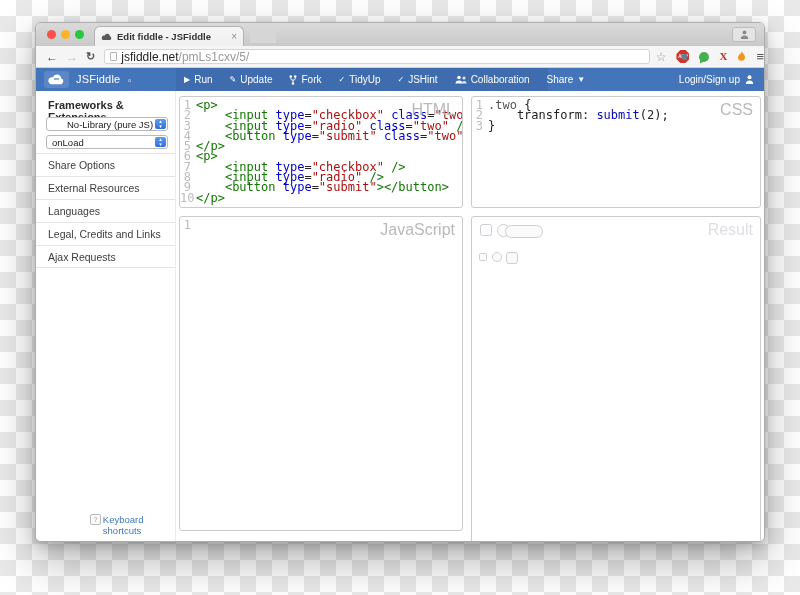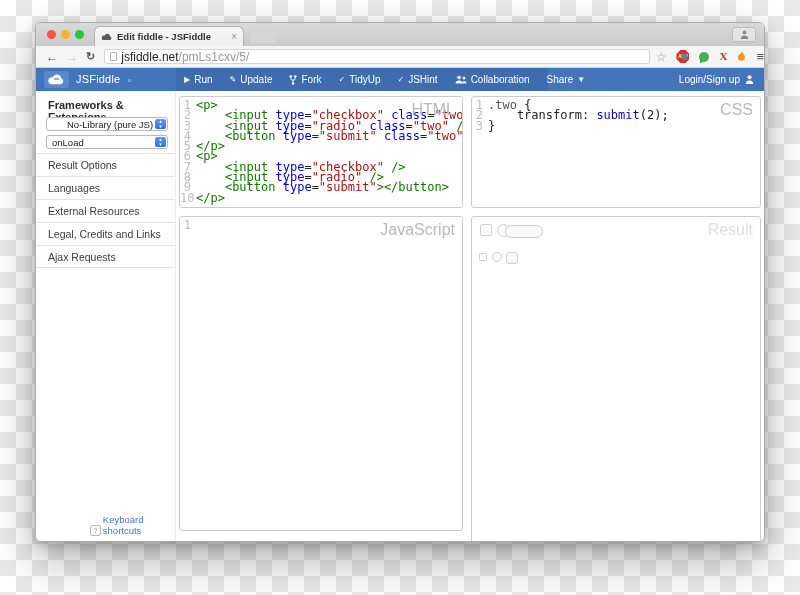--- a/index.html
+++ b/index.html
@@ -87,21 +87,21 @@
   .sel{ position:absolute; left:10px; width:122px; height:14px; border:1px solid #b9b9b9; border-radius:3px;
     background:#fff; display:flex; align-items:center; font-size:9.5px; color:#222; padding-left:5px; }
   .sel-1{ top:26px;padding-left:20px; } .sel-2{ top:44px; }
   .stepper{ position:absolute; right:1px; top:1px; bottom:1px; width:11px; border-radius:2px;
     background:linear-gradient(#5f9bf2,#2f6ed8); color:#fff; font-size:5px; line-height:5px;
     display:flex; flex-direction:column; align-items:center; justify-content:center; }
   .sb-list{ position:absolute; left:0; top:62px; width:100%; }
   .sb-item{ height:23px; line-height:23px; padding-left:12px; font-size:10.5px; color:#3c3c3c;
     border-top:1px solid #e4e4e4; }
   .sb-item:last-child{ border-bottom:1px solid #e4e4e4; }
-  .sb-footer{ position:absolute; left:10px; bottom:7px; display:flex; align-items:flex-end; gap:2px;padding-left:44px; }
+  .sb-footer{ position:absolute; left:10px; bottom:7px; display:flex; align-items:flex-start; gap:2px;padding-left:44px; }
   .q-ic{ width:12px; height:11px; border:1px solid #bbb; border-radius:2px; color:#999; font-size:7px;
     display:flex; align-items:center; justify-content:center; background:#fafafa; }
   .kb-label{ font-size:9.5px; color:#3c78c0; }
 
   
   .panel{ position:absolute; background:#fff; border:1px solid #cbcbcb; border-radius:3px; overflow:hidden; }
   .p-html{ left:143px; top:5px;  width:284px; height:112px; }
   .p-css { left:435px; top:5px;  width:290px; height:112px; }
   .p-js  { left:143px; top:125px; width:284px; height:315px; }
   .p-res { left:435px; top:125px; width:290px; height:333px; }
@@ -244,23 +244,23 @@
             </span>
         </div>
         <div class="sel sel-2">
           <span>onLoad</span>
           <span class="stepper">
               <span>▴</span>
               <span>▾</span>
             </span>
         </div>
         <div class="sb-list">
-          <div class="sb-item">Result Options</div>
+          <div class="sb-item">Share Options</div>
+          <div class="sb-item">External Resources</div>
           <div class="sb-item">Languages</div>
-          <div class="sb-item">External Resources</div>
           <div class="sb-item">Legal, Credits and Links</div>
           <div class="sb-item">Ajax Requests</div>
         </div>
         <div class="sb-footer">
           <span class="q-ic">?</span>
           <span class="kb-label">Keyboard shortcuts</span>
         </div>
       </div>
 
       <div class="panel p-html">

